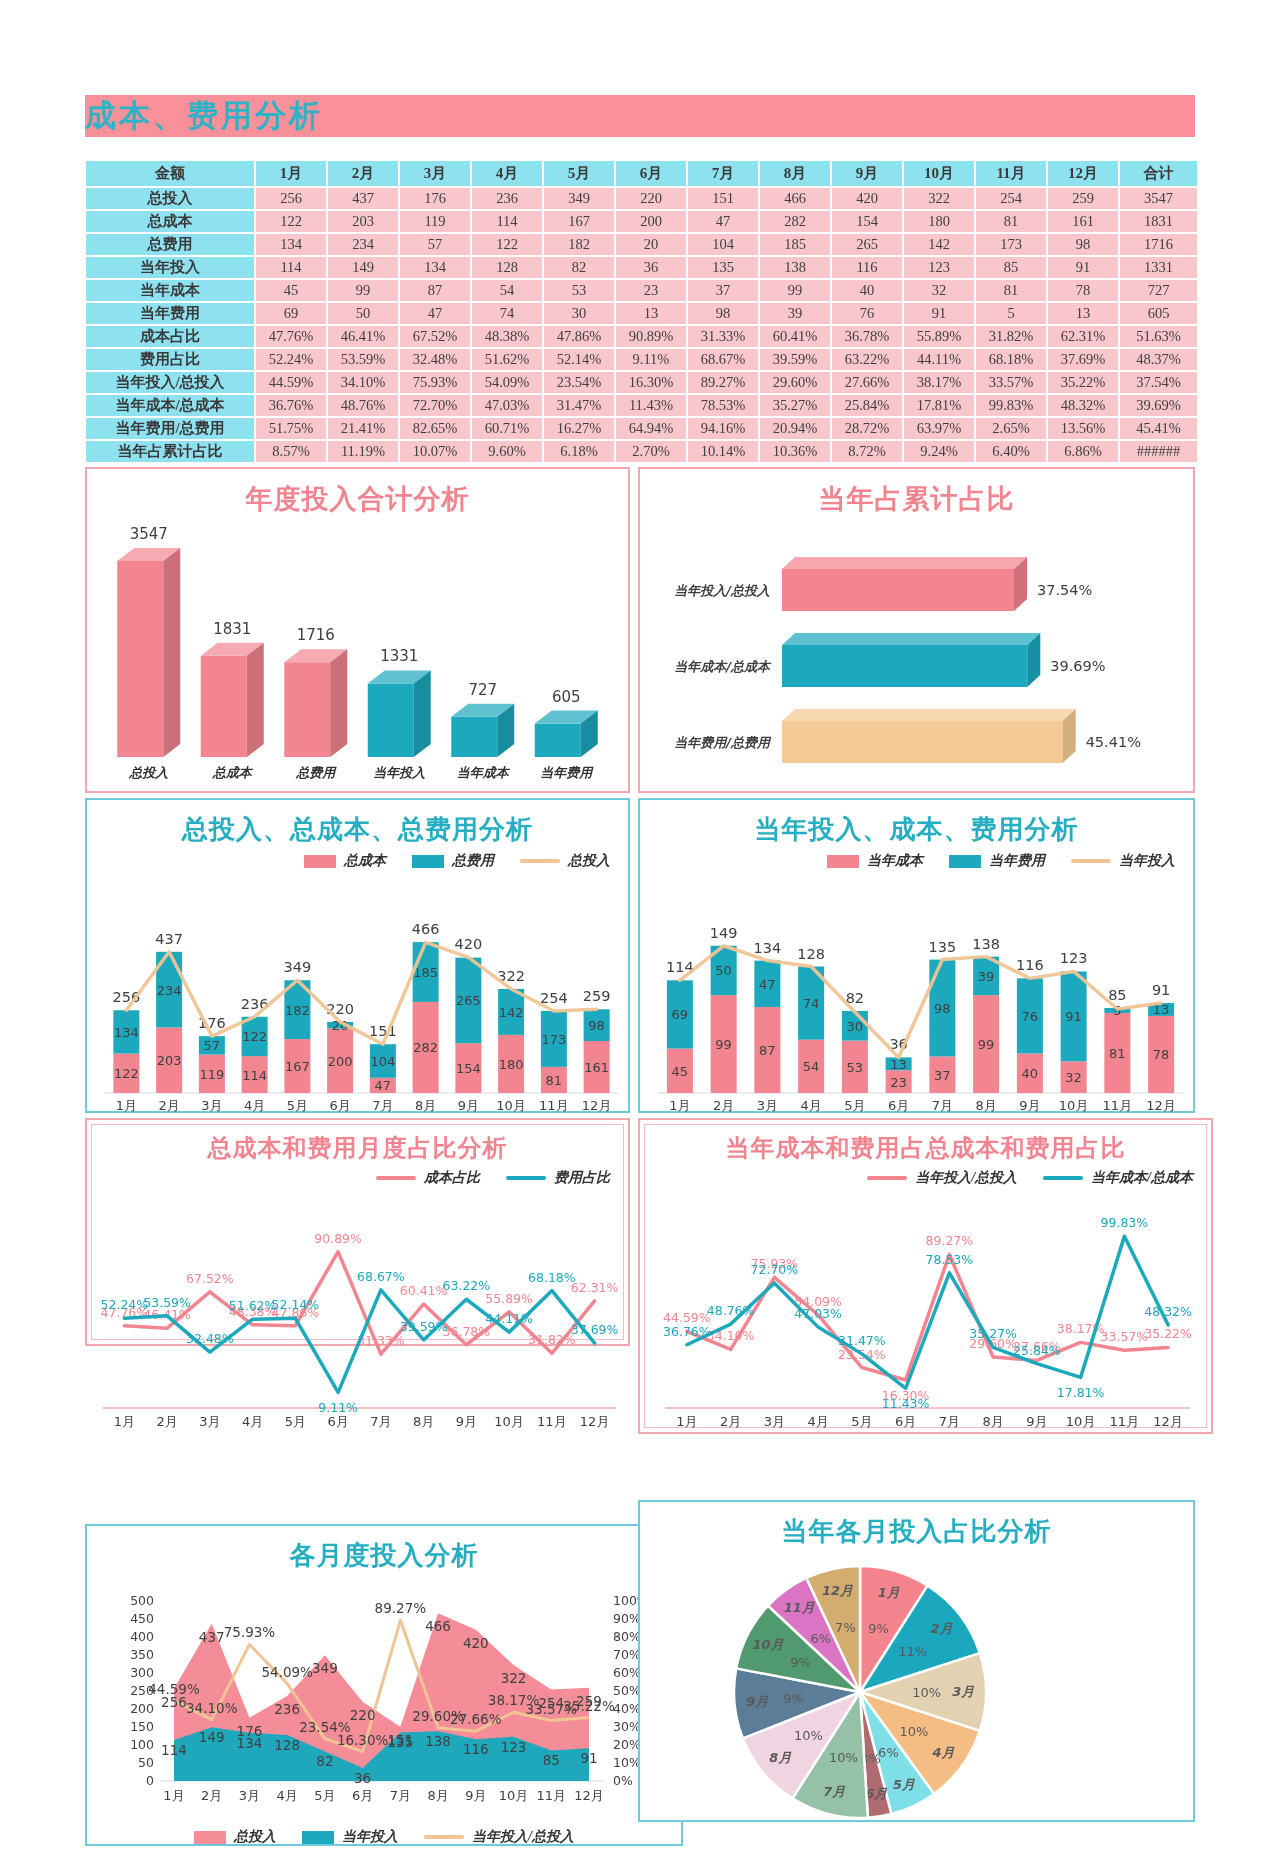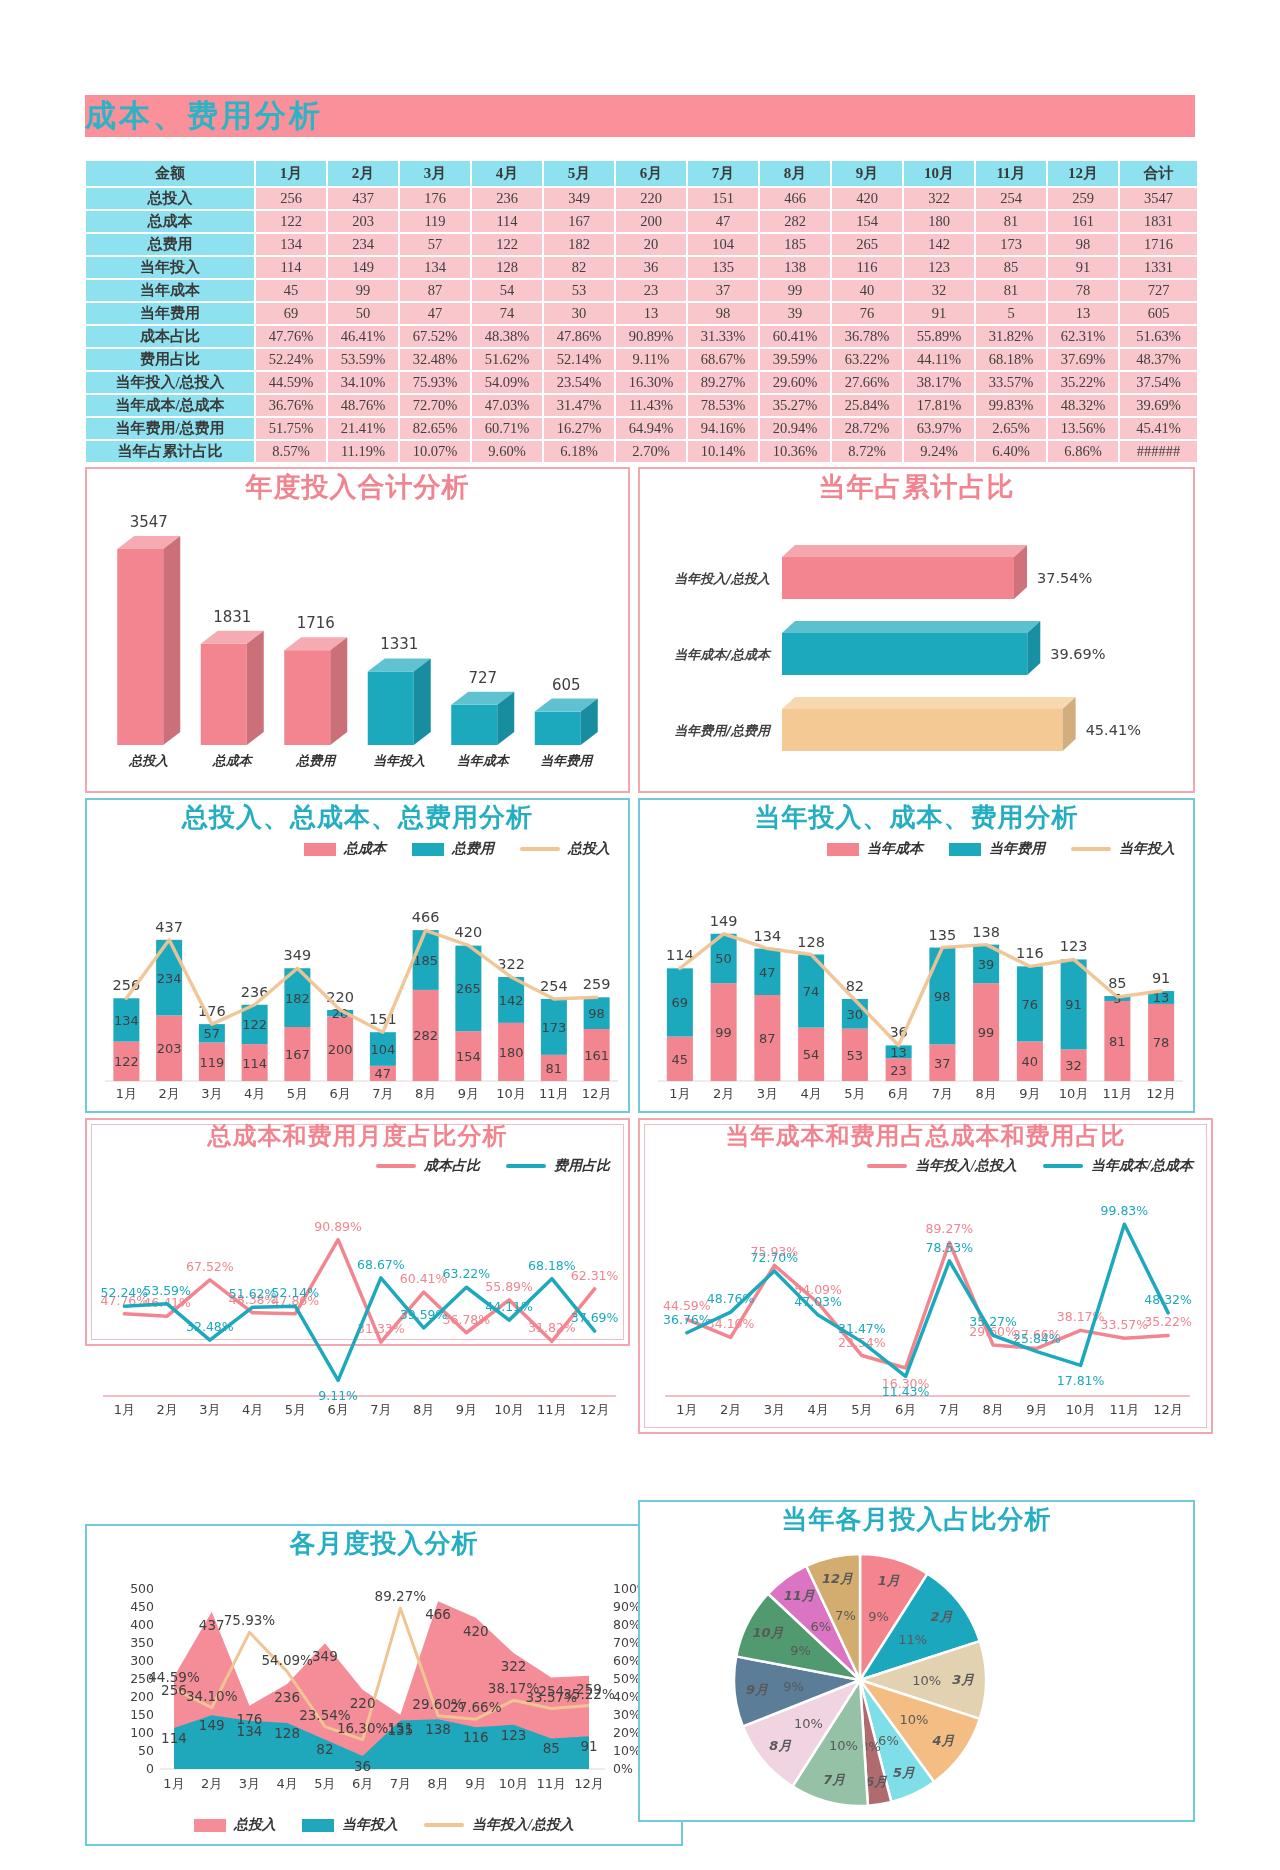--- a/index.html
+++ b/index.html
@@ -14,21 +14,21 @@
   table.dash{width:100%;border-collapse:separate;border-spacing:2px;table-layout:fixed;
              font-family:"Liberation Serif","DejaVu Serif",serif;}
   table.dash th{background:#8EE1EF;color:#3a3a3a;font-size:15px;font-weight:700;height:25px;padding:0;text-align:center;}
   table.dash td{background:#F9C6CB;color:#404040;font-size:14.5px;height:21px;padding:0;text-align:center;}
   table.dash td.rl{background:#8EE1EF;color:#3a3a3a;font-weight:700;font-size:15px;}
   
   .panel{position:absolute;background:#fff;box-sizing:border-box;}
   .p-pink{border:2px solid #F2A7AE;}
   .p-teal{border:2px solid #6FCBDB;}
   .p-pink.inner{box-shadow:inset 0 0 0 4px #ffffff, inset 0 0 0 5px #F5BCC2;}
-  .ct{margin:0 4px 0;text-align:center;font-weight:bold;letter-spacing:1px;}
+  .ct{margin:12px 4px 0;text-align:center;font-weight:bold;letter-spacing:1px;}
   .t-pink{color:#F2848F;font-size:27px;}
   .t-teal{color:#25AEC2;font-size:26px;}
   .ct.small{font-size:24px;}
   .legend{display:flex;align-items:center;gap:26px;height:24px;margin:2px 0 0;}
   .legend.right{justify-content:flex-end;padding-right:18px;}
   .legend.center{justify-content:center;}
   .lg-item{display:flex;align-items:center;gap:8px;}
   .lg-rect{display:inline-block;width:32px;height:13px;}
   .lg-line{display:inline-block;width:40px;height:4px;border-radius:2px;}
   .lg-label{font-family:"Liberation Serif","DejaVu Serif",serif;font-style:italic;font-weight:bold;

